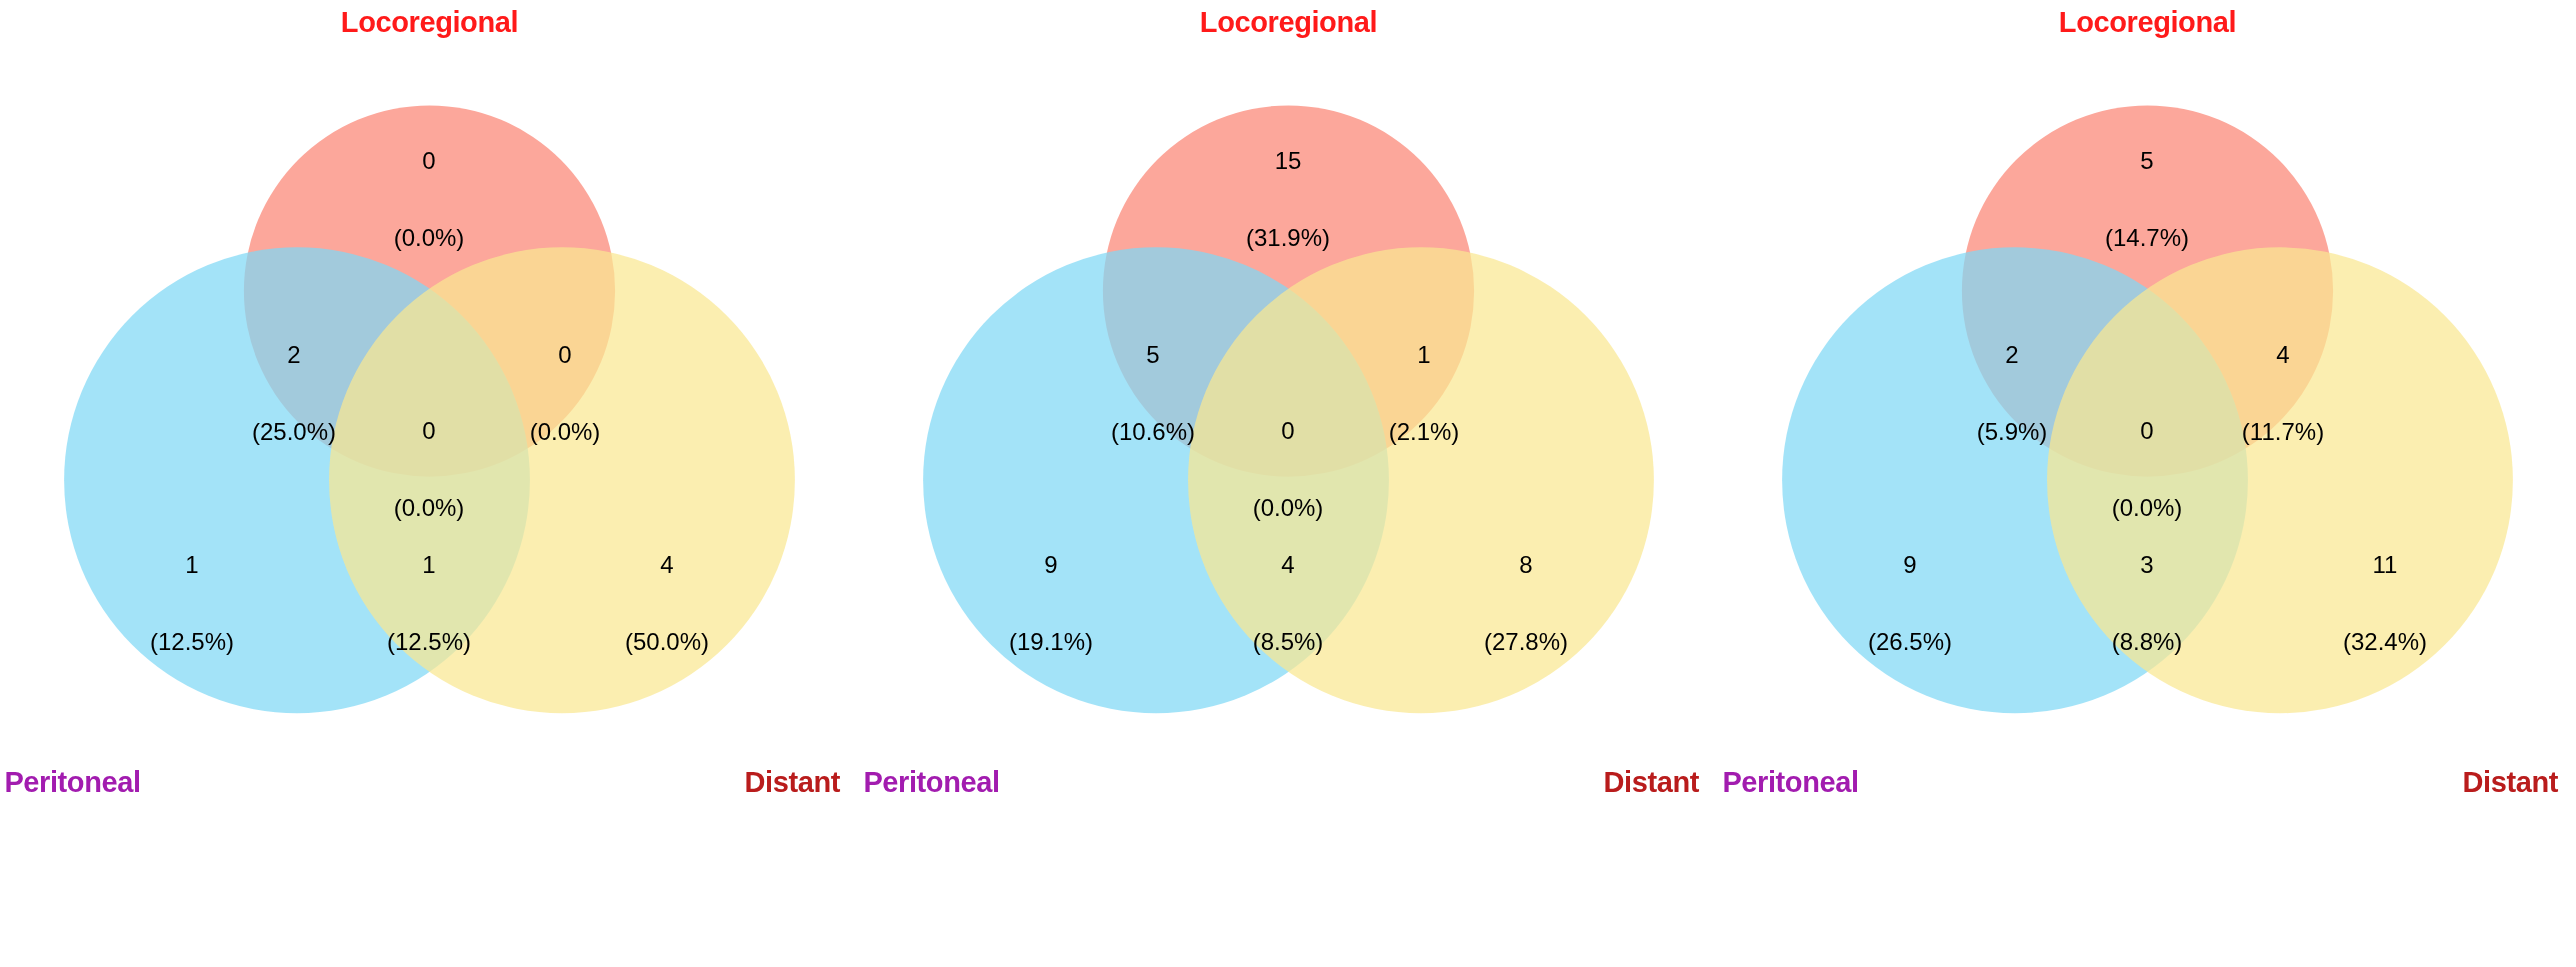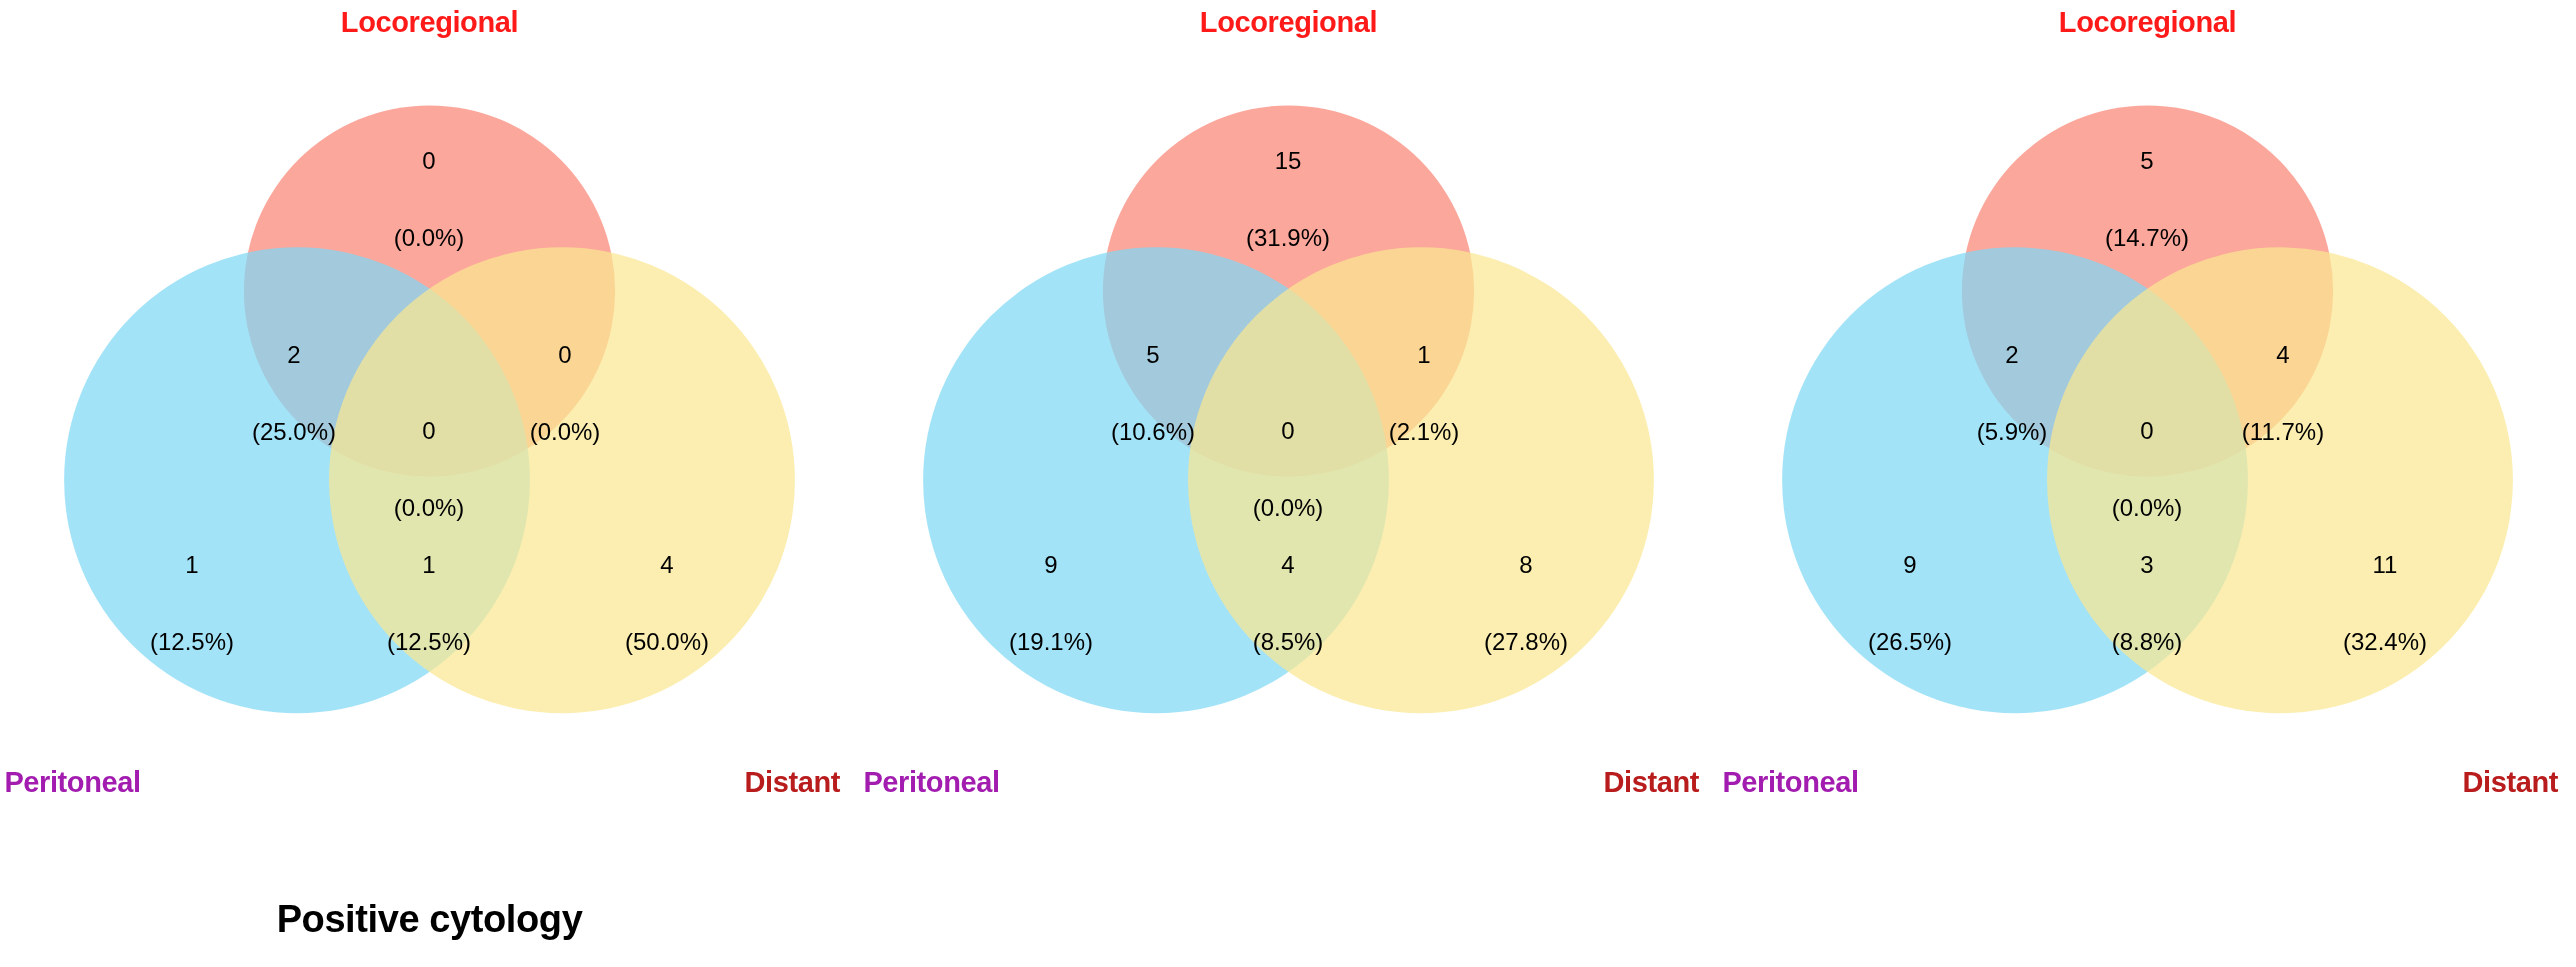--- a/index.html
+++ b/index.html
@@ -141,21 +141,20 @@
     </div>
     <div class="region r-BC">
       <span class="cnt">1</span>
       <span class="pct">(12.5%)</span>
     </div>
     <div class="region r-C">
       <span class="cnt">4</span>
       <span class="pct">(50.0%)</span>
     </div>
 
-    <div class="caption">Positive cytology</div>
   </div>
 
   <div class="panel">
     <div class="set-label top">Locoregional</div>
     <div class="venn-wrap">
       <svg class="venn-svg" viewBox="0 0 1180 1040">
         <g>
           <circle cx="590" cy="360" r="255" fill="#FCA79B" fill-opacity="1"></circle>
           <circle cx="408" cy="620" r="320" fill="#7FD8F5" fill-opacity="0.72"></circle>
           <circle cx="772" cy="620" r="320" fill="#FAE892" fill-opacity="0.72"></circle>

